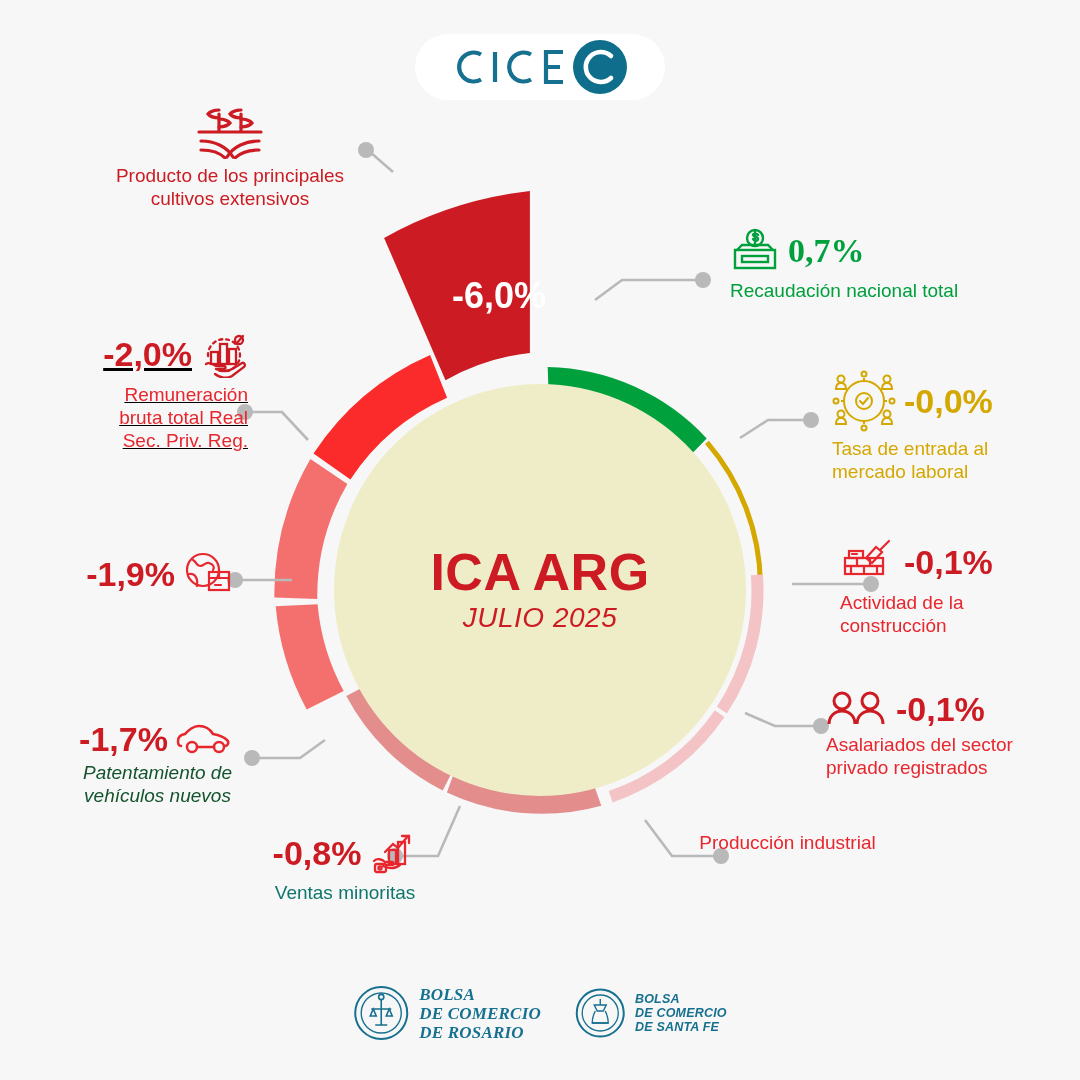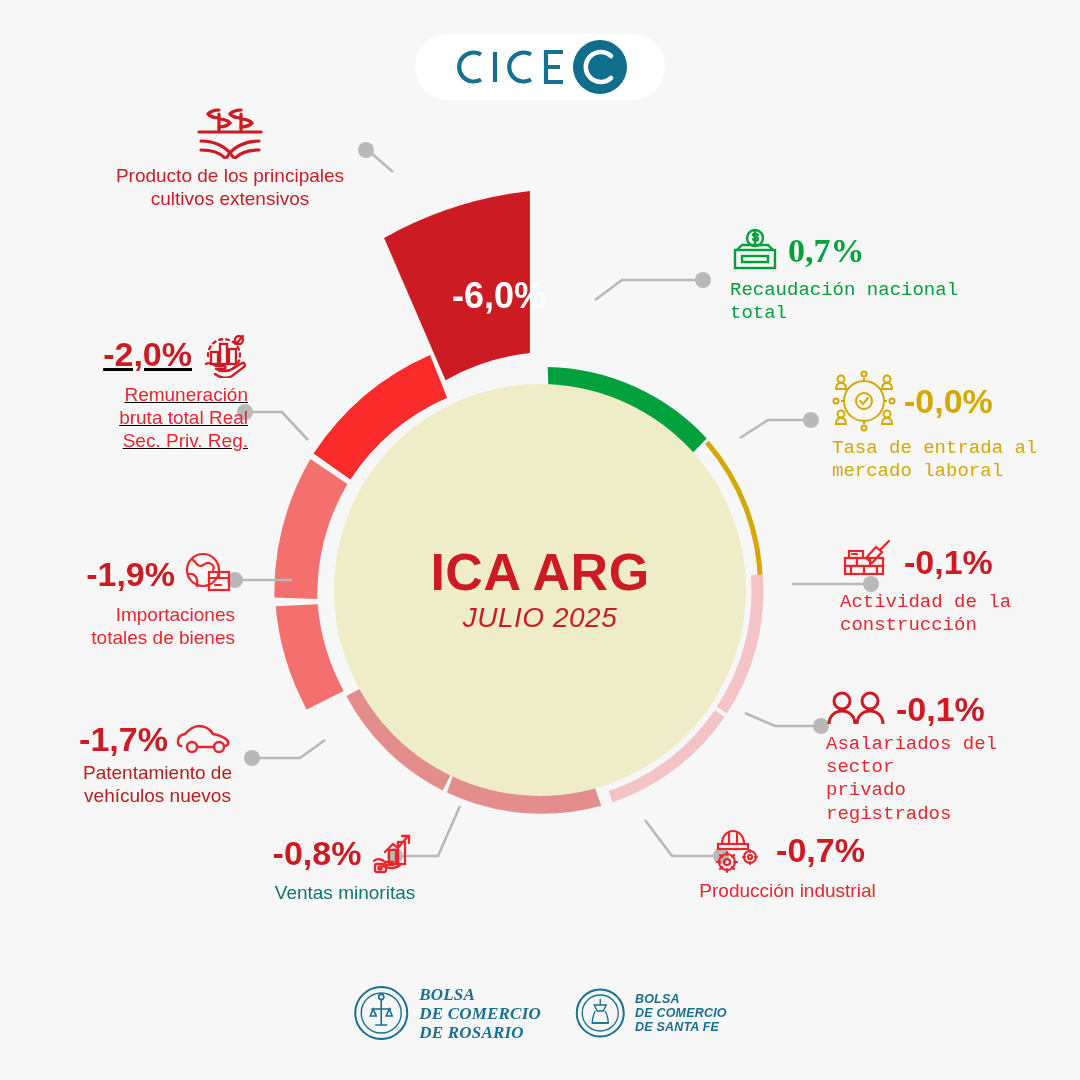--- a/index.html
+++ b/index.html
@@ -60,21 +60,21 @@
   .item .pct {
     font-size: 34px; font-weight: bold; line-height: 1;
     white-space: nowrap;
   }
   .item .cap {
     font-size: 19px; line-height: 1.22; margin-top: 5px;
   }
   .item.r-align .row { justify-content: flex-end; }
   .item.r-align .cap { text-align: right; }
   .item.l-align .row { justify-content: flex-start; }
-  .item.l-align .cap { text-align: left; font-family: Liberation Mono, monospace; }
+  .item.l-align .cap { text-align: left; }
   .item.c-align .row { justify-content: center; }
   .item.c-align .cap { text-align: center; }
   .icon { flex: 0 0 auto; display: block; }
 
   
   .footer {
     position: absolute; left: 50%; bottom: 38px;
     transform: translateX(-50%);
     display: flex; align-items: center; gap: 34px;
   }
@@ -213,37 +213,35 @@
           <circle cx="20" cy="20" r="16"></circle>
           <path d="M10 10c4 2 3 6 7 6s5-4 9-3 6 4 4 7"></path>
           <path d="M6 24c5-1 7 2 8 6s-1 5 0 6"></path>
           <rect x="26" y="22" width="20" height="18"></rect>
           <path d="M26 28h20"></path>
           <path d="M36 22v6"></path>
           <path d="M32 35h6"></path>
         </g>
       </svg>
     </div>
-    <div class="cap" style="color:#E8262E; white-space:pre-line;">Importaciones
-totales de bienes</div>
   </div>
 
   <div class="item c-align" style="left:60px; top:722px; width:195px;">
     <div class="row">
       <span class="pct" style="color:#CC1B22;">-1,7%</span>
       <svg class="icon" width="60" height="34" viewBox="0 0 60 34">
         <g fill="none" stroke="#E8262E" stroke-width="2.5" stroke-linecap="round">
           <path d="M5 24c-2 0-3-2-3-5s2-6 7-7c4-4 8-8 14-8s11 3 14 8c6 1 11 3 14 6s0 6-2 6"></path>
           <circle cx="16" cy="25" r="5"></circle>
           <circle cx="43" cy="25" r="5"></circle>
           <path d="M21 25h17"></path>
         </g>
       </svg>
     </div>
-    <div class="cap" style="color:#b91c1c; white-space:pre-line;">Patentamiento de
+    <div class="cap" style="color:#14532d; white-space:pre-line;font-style:italic;">Patentamiento de
 vehículos nuevos</div>
   </div>
 
   <div class="item c-align" style="left:230px; top:830px; width:230px;">
     <div class="row">
       <span class="pct" style="color:#CC1B22;">-0,8%</span>
       <svg class="icon" width="48" height="46" viewBox="0 0 48 46">
         <g fill="none" stroke="#E8262E" stroke-width="2.3" stroke-linecap="round">
           <rect x="20" y="20" width="7" height="14"></rect>
           <rect x="29" y="12" width="7" height="22"></rect>
@@ -253,36 +251,20 @@
           <path d="M14 36c6 3 12 3 17-1"></path>
           <rect x="6" y="34" width="11" height="8" rx="2"></rect>
           <circle cx="11" cy="38" r="1.6"></circle>
         </g>
       </svg>
     </div>
     <div class="cap" style="color:#0f766e;">Ventas minoritas</div>
   </div>
 
   <div class="item c-align" style="left:690px; top:826px; width:195px;">
-    <div class="row">
-      <svg class="icon" width="58" height="48" viewBox="0 0 58 48">
-        <g fill="none" stroke="#E8262E" stroke-width="2.2" stroke-linecap="round">
-          <path d="M12 18c0-8 5-13 11-13s11 5 11 13"></path>
-          <path d="M19 6v11M27 6v11"></path>
-          <rect x="8" y="18" width="30" height="5"></rect>
-          <circle cx="17" cy="36" r="8"></circle>
-          <circle cx="17" cy="36" r="3"></circle>
-          <path d="M17 26v3M17 43v3M7 36h3M24 36h3M10 29l2 2M22 41l2 2M24 29l-2 2M12 41l-2 2"></path>
-          <circle cx="40" cy="31" r="6"></circle>
-          <circle cx="40" cy="31" r="2"></circle>
-          <path d="M40 24v2M40 36v2M33 31h2M45 31h2"></path>
-        </g>
-      </svg>
-      <span class="pct" style="color:#CC1B22;">-0,7%</span>
-    </div>
     <div class="cap" style="color:#E8262E;">Producción industrial</div>
   </div>
 
   <div class="item l-align" style="left:826px; top:690px; width:210px;">
     <div class="row">
       <svg class="icon" width="62" height="38" viewBox="0 0 62 38">
         <g fill="none" stroke="#CC1B22" stroke-width="3">
           <circle cx="16" cy="11" r="8"></circle>
           <path d="M3 34c0-8 6-13 13-13s13 5 13 13"></path>
           <circle cx="44" cy="11" r="8"></circle>

